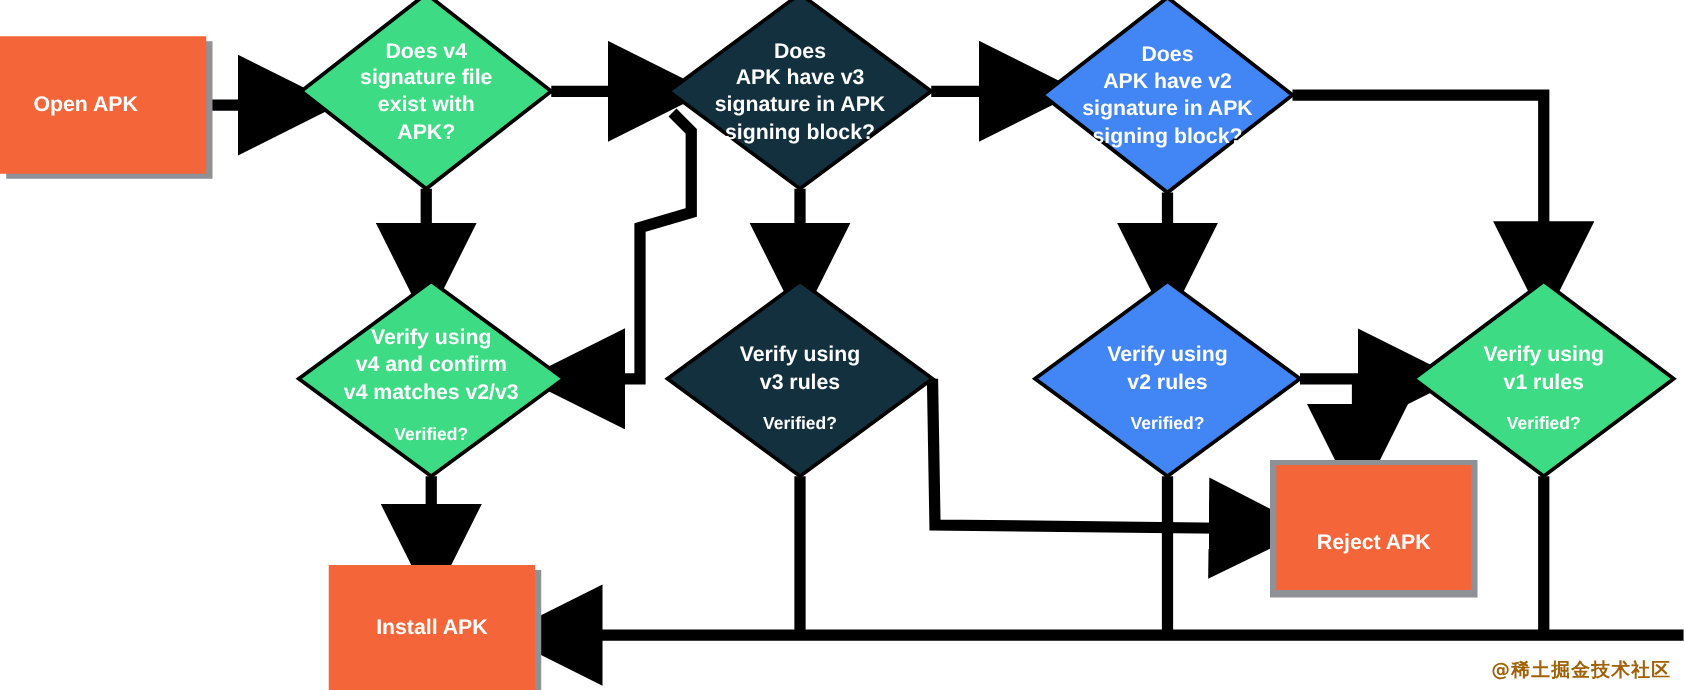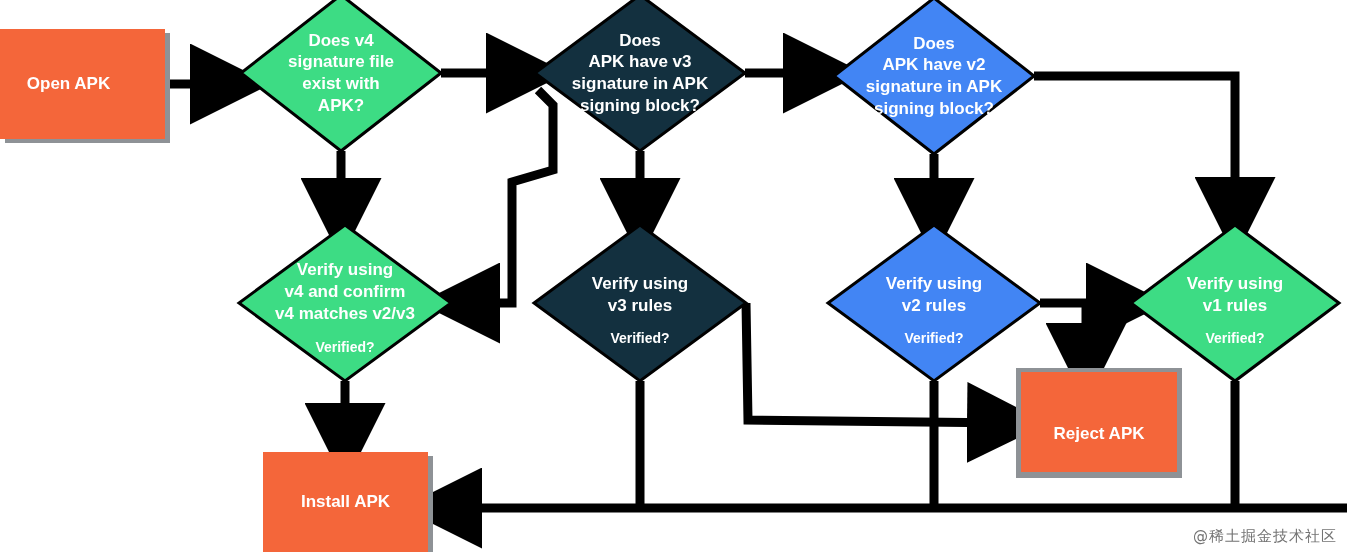--- a/index.html
+++ b/index.html
@@ -13,21 +13,21 @@
     display:flex;flex-direction:column;align-items:center;justify-content:center;
     color:#ffffff;font-weight:bold;text-align:center;
     pointer-events:none;line-height:1.28;
   }
   .node-label .main{white-space:pre-line;}
   .node-label .sub{margin-top:14px;font-size:14px;font-weight:bold;}
   .diamond-label{font-size:17px;}
   .box-label{font-size:17px;}
   .watermark{
     position:absolute;right:10px;bottom:6px;
-    font-size:15px;color:#737373;font-weight:normal;letter-spacing:1px;
+    font-size:15px;color:#a16207;font-weight:bold;letter-spacing:1px;
     font-family:"DejaVu Sans",sans-serif;
   }
 </style>
 </head>
 <body>
 
 <div id="canvas">
 
   <svg id="flow" viewBox="0 0 1347 552">
     <defs>

